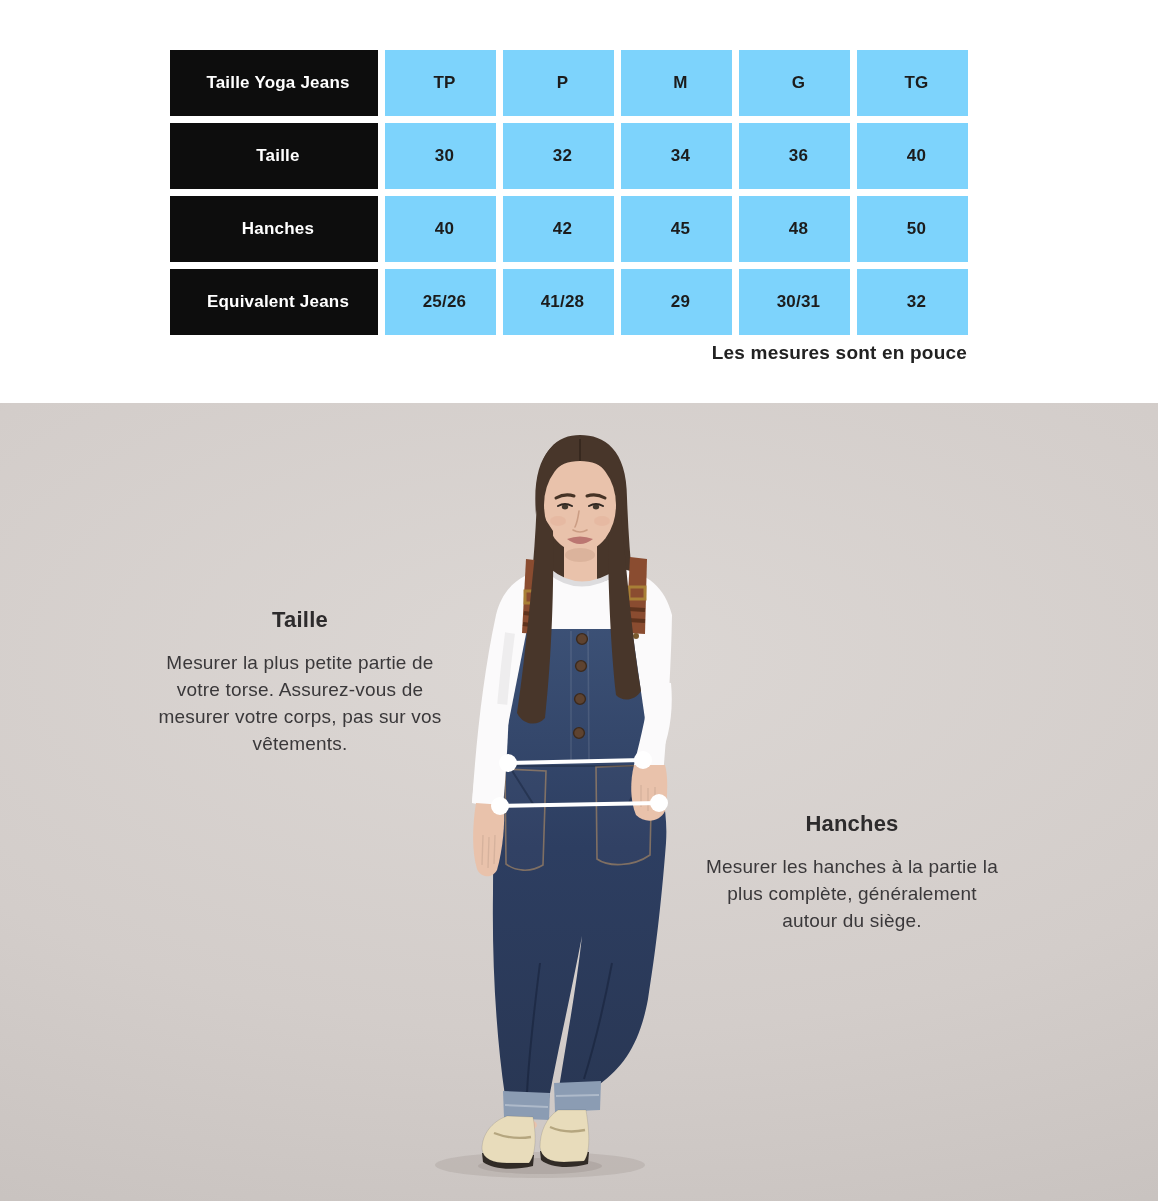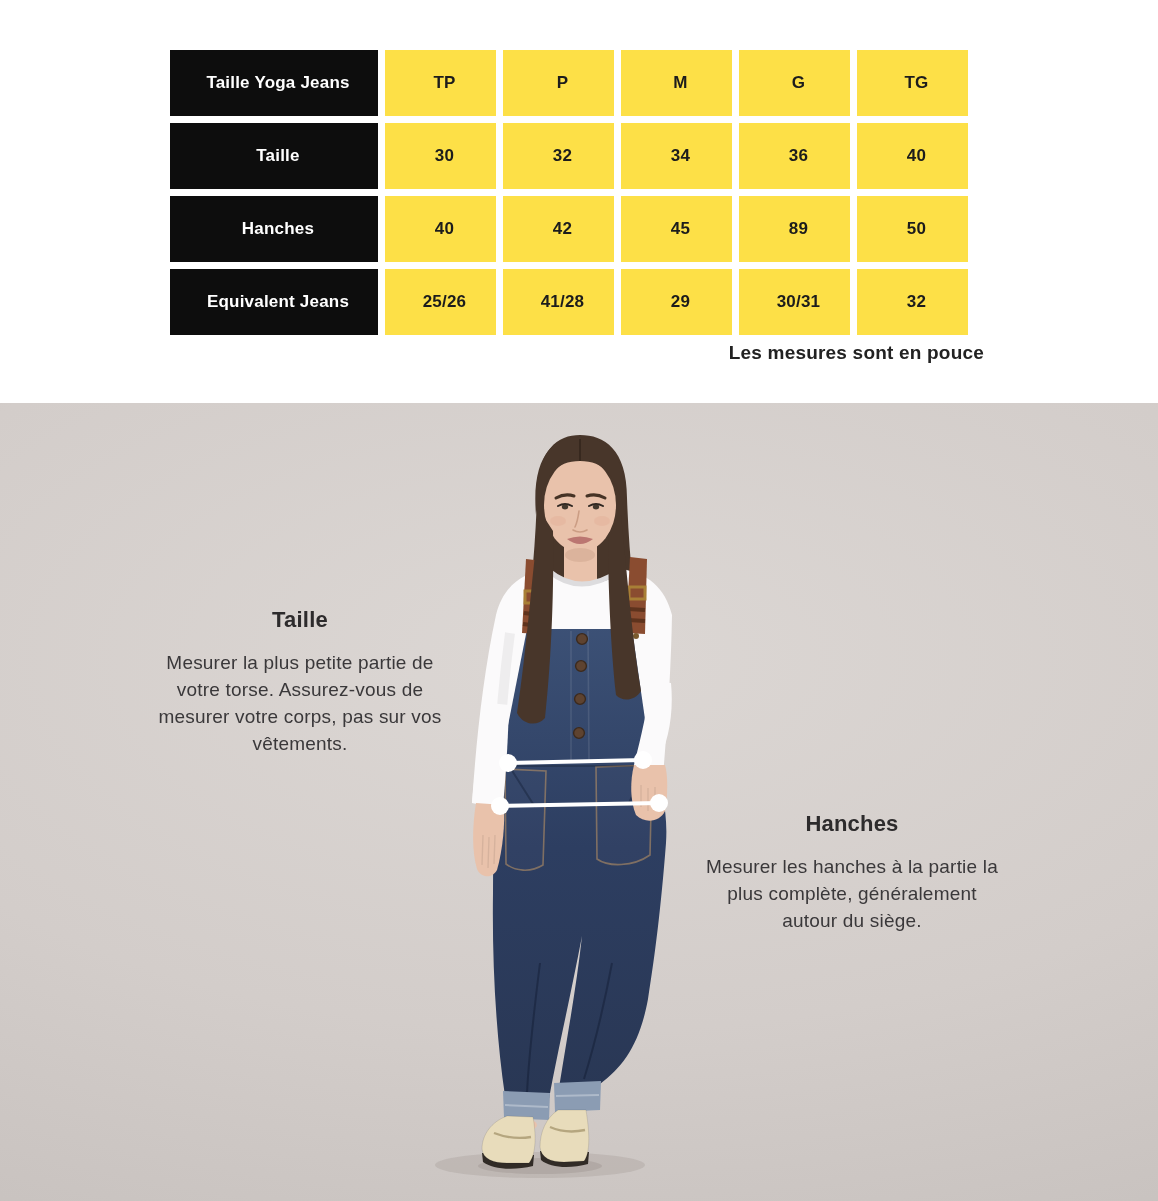--- a/index.html
+++ b/index.html
@@ -5,23 +5,23 @@
   html,body{margin:0;padding:0;background:#ffffff;}
   .page{position:relative;width:1158px;height:1201px;background:#ffffff;overflow:hidden;
         font-family:"Liberation Sans","DejaVu Sans",sans-serif;}
 
   
   .size-table{position:absolute;left:170px;top:50px;display:grid;
     grid-template-columns:208px repeat(5,111px);grid-auto-rows:66px;gap:7px;}
   .cell{display:flex;align-items:center;justify-content:center;
     font-weight:700;font-size:17px;letter-spacing:.2px;padding-left:8px;}
   .cell.label{background:#0d0d0d;color:#ffffff;}
-  .cell.value{background:#fde047;color:#1c1c1c;}
+  .cell.value{background:#7dd3fc;color:#1c1c1c;}
 
-  .table-note{position:absolute;top:342px;right:174px;
+  .table-note{position:absolute;top:342px;right:191px;
     font-weight:700;font-size:19px;color:#222222;letter-spacing:.2px;}
 
   
   .photo{position:absolute;left:0;top:403px;width:1158px;height:798px;
     background:radial-gradient(120% 85% at 50% 32%, #dcd7d4 0%, #d3cdca 55%, #c6c0bd 100%);}
   .photo svg{position:absolute;left:0;top:0;}
 
   .note{position:absolute;text-align:center;color:#3a383a;}
   .note h3{margin:0 0 5px 0;font-size:22px;font-weight:700;color:#2d2b2c;letter-spacing:.2px;}
   .note p{margin:16px;font-size:19px;line-height:27px;font-weight:400;letter-spacing:.2px;}
@@ -45,21 +45,21 @@
     <div class="cell value">30</div>
     <div class="cell value">32</div>
     <div class="cell value">34</div>
     <div class="cell value">36</div>
     <div class="cell value">40</div>
 
     <div class="cell label">Hanches</div>
     <div class="cell value">40</div>
     <div class="cell value">42</div>
     <div class="cell value">45</div>
-    <div class="cell value">89</div>
+    <div class="cell value">48</div>
     <div class="cell value">50</div>
 
     <div class="cell label">Equivalent Jeans</div>
     <div class="cell value">25/26</div>
     <div class="cell value">41/28</div>
     <div class="cell value">29</div>
     <div class="cell value">30/31</div>
     <div class="cell value">32</div>
   </div>
 

